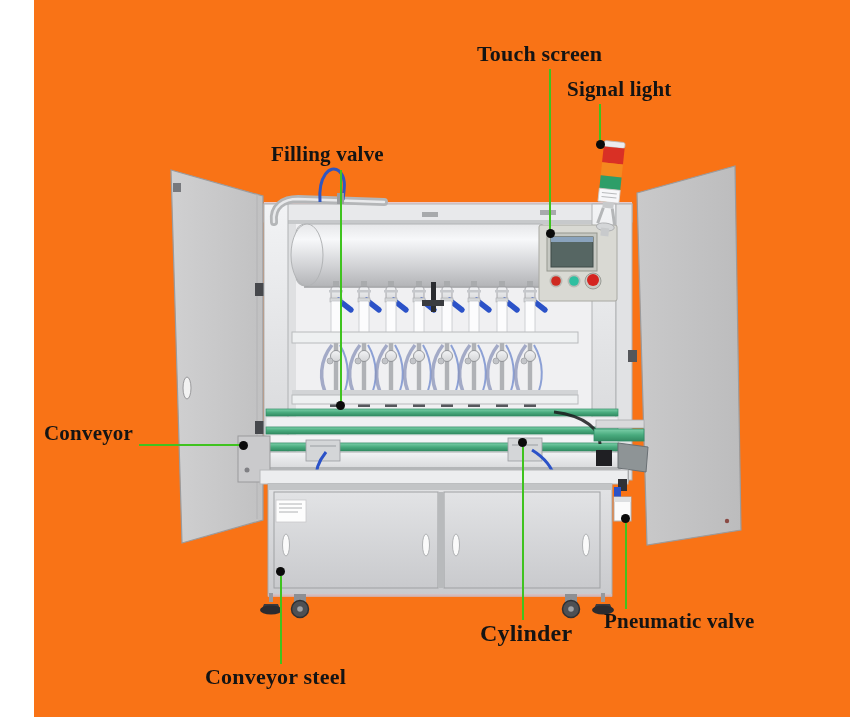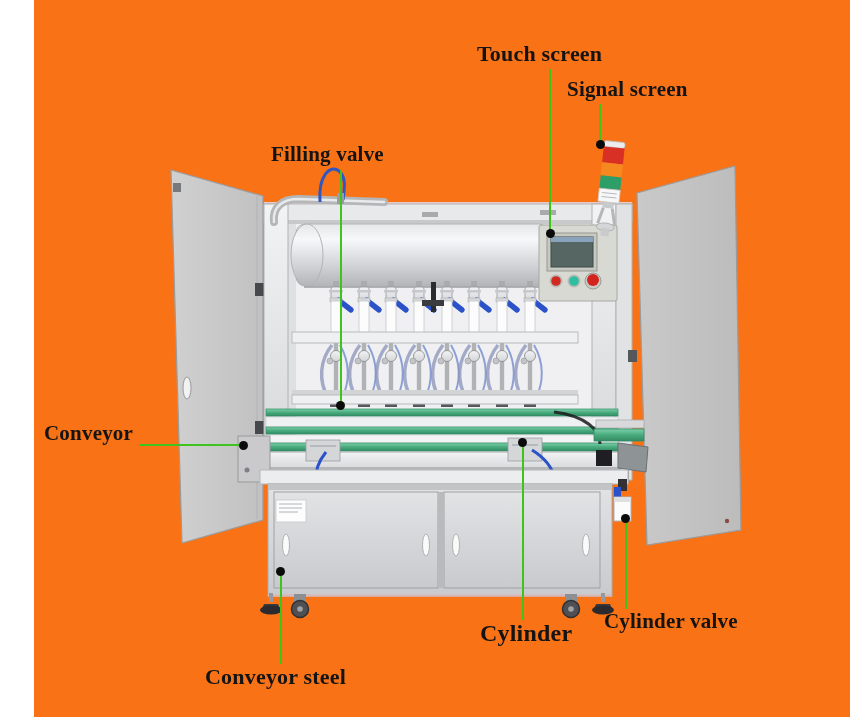--- a/index.html
+++ b/index.html
@@ -239,37 +239,37 @@
       <rect x="580" y="487" width="7" height="13" fill="#2b52c8"></rect>
       <rect x="580" y="497" width="17" height="24" fill="#fbfbfb" stroke="#b0b2b4" stroke-width="1"></rect>
       <rect x="580" y="497" width="17" height="5" fill="#dddfe1"></rect>
     </g>
   </svg>
 
   <div class="ann-label fs22" style="left:443px; top:42px;">Touch screen</div>
   <div class="leader v" style="left:515px; top:69px; height:163px;"></div>
   <div class="dot" style="left:512px; top:229px;"></div>
 
-  <div class="ann-label" style="left:533px; top:78px;">Signal screen</div>
+  <div class="ann-label" style="left:533px; top:78px;">Signal light</div>
   <div class="leader v" style="left:565px; top:104px; height:38px;"></div>
   <div class="dot" style="left:562px; top:140px;"></div>
 
   <div class="ann-label" style="left:237px; top:143px;">Filling valve</div>
   <div class="leader v" style="left:306px; top:170px; height:233px;"></div>
   <div class="dot" style="left:302px; top:401px;"></div>
 
   <div class="ann-label" style="left:10px; top:422px;">Conveyor</div>
   <div class="leader h" style="left:105px; top:444px; width:103px;"></div>
   <div class="dot" style="left:205px; top:441px;"></div>
 
   <div class="ann-label fs24" style="left:446px; top:620px;">Cylinder</div>
   <div class="leader v" style="left:488px; top:447px; height:173px;"></div>
   <div class="dot" style="left:484px; top:438px;"></div>
 
-  <div class="ann-label" style="left:570px; top:610px;">Cylinder valve</div>
+  <div class="ann-label" style="left:570px; top:610px;">Pneumatic valve</div>
   <div class="leader v" style="left:591px; top:523px; height:86px;"></div>
   <div class="dot" style="left:587px; top:514px;"></div>
 
   <div class="ann-label fs22" style="left:171px; top:665px;">Conveyor steel</div>
   <div class="leader v" style="left:246px; top:576px; height:88px;"></div>
   <div class="dot" style="left:242px; top:567px;"></div>
 
 </div>
 
 </body></html>

